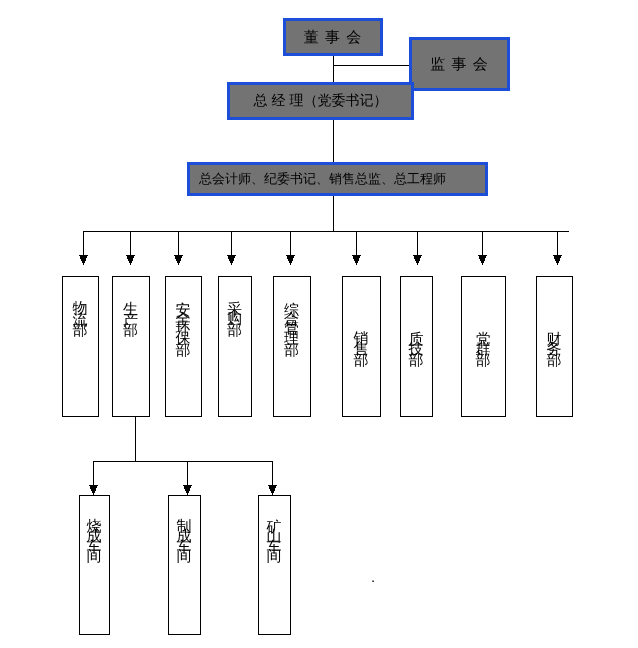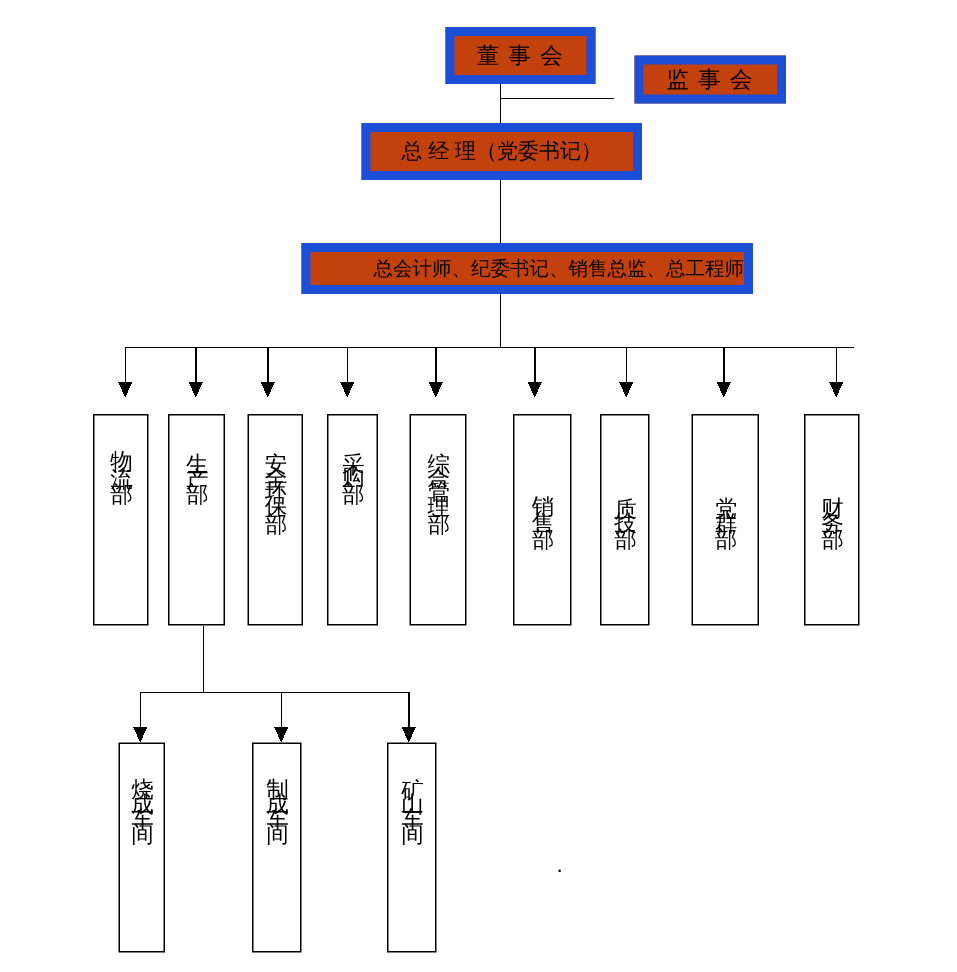--- a/index.html
+++ b/index.html
@@ -14,32 +14,31 @@
   }
   .connectors {
     position: absolute;
     left: 0; top: 0;
     width: 638px; height: 648px;
     pointer-events: none;
   }
   .hbox {
     position: absolute;
     box-sizing: border-box;
-    border: 6px solid #1d4ed8;
-    background: #c2410c;
+    border: 3px solid #1d4ed8;
+    background: #737373;
     display: flex;
     align-items: center;
     justify-content: center;
     font-size: 15px;
     letter-spacing: 1px;
     white-space: nowrap;
-    margin-left: 14px;
   }
   .hbox.wide {
-    justify-content: flex-end;
+    justify-content: flex-start;
     padding-left: 9px;
     font-size: 13px;
     letter-spacing: 0;
   }
   .hbox.gm { font-size: 14px; letter-spacing: 0; }
   .vbox {
     position: absolute;
     box-sizing: border-box;
     border: 1px solid #000000;
     background: #ffffff;
@@ -112,21 +111,21 @@
         <polygon points="187.5,494 183.5,485 191.5,485"></polygon>
       <line x1="272.5" y1="461" x2="272.5" y2="486"></line>
         <polygon points="272.5,494 268.5,485 276.5,485"></polygon>
     </g>
   </svg>
 
   <div class="hbox" style="left:283px; top:18px; width:100px; height:38px;">
     <span>董 事 会</span>
   </div>
 
-  <div class="hbox" style="left:409px; top:37px; width:101px; height:32px;">
+  <div class="hbox" style="left:409px; top:37px; width:101px; height:54px;">
     <span>监 事 会</span>
   </div>
 
   <div class="hbox gm" style="left:227px; top:82px; width:187px; height:38px;">
     <span>总 经 理（党委书记）</span>
   </div>
 
   <div class="hbox wide" style="left:187px; top:162px; width:301px; height:34px;">
     <span>总会计师、纪委书记、销售总监、总工程师</span>
   </div>

